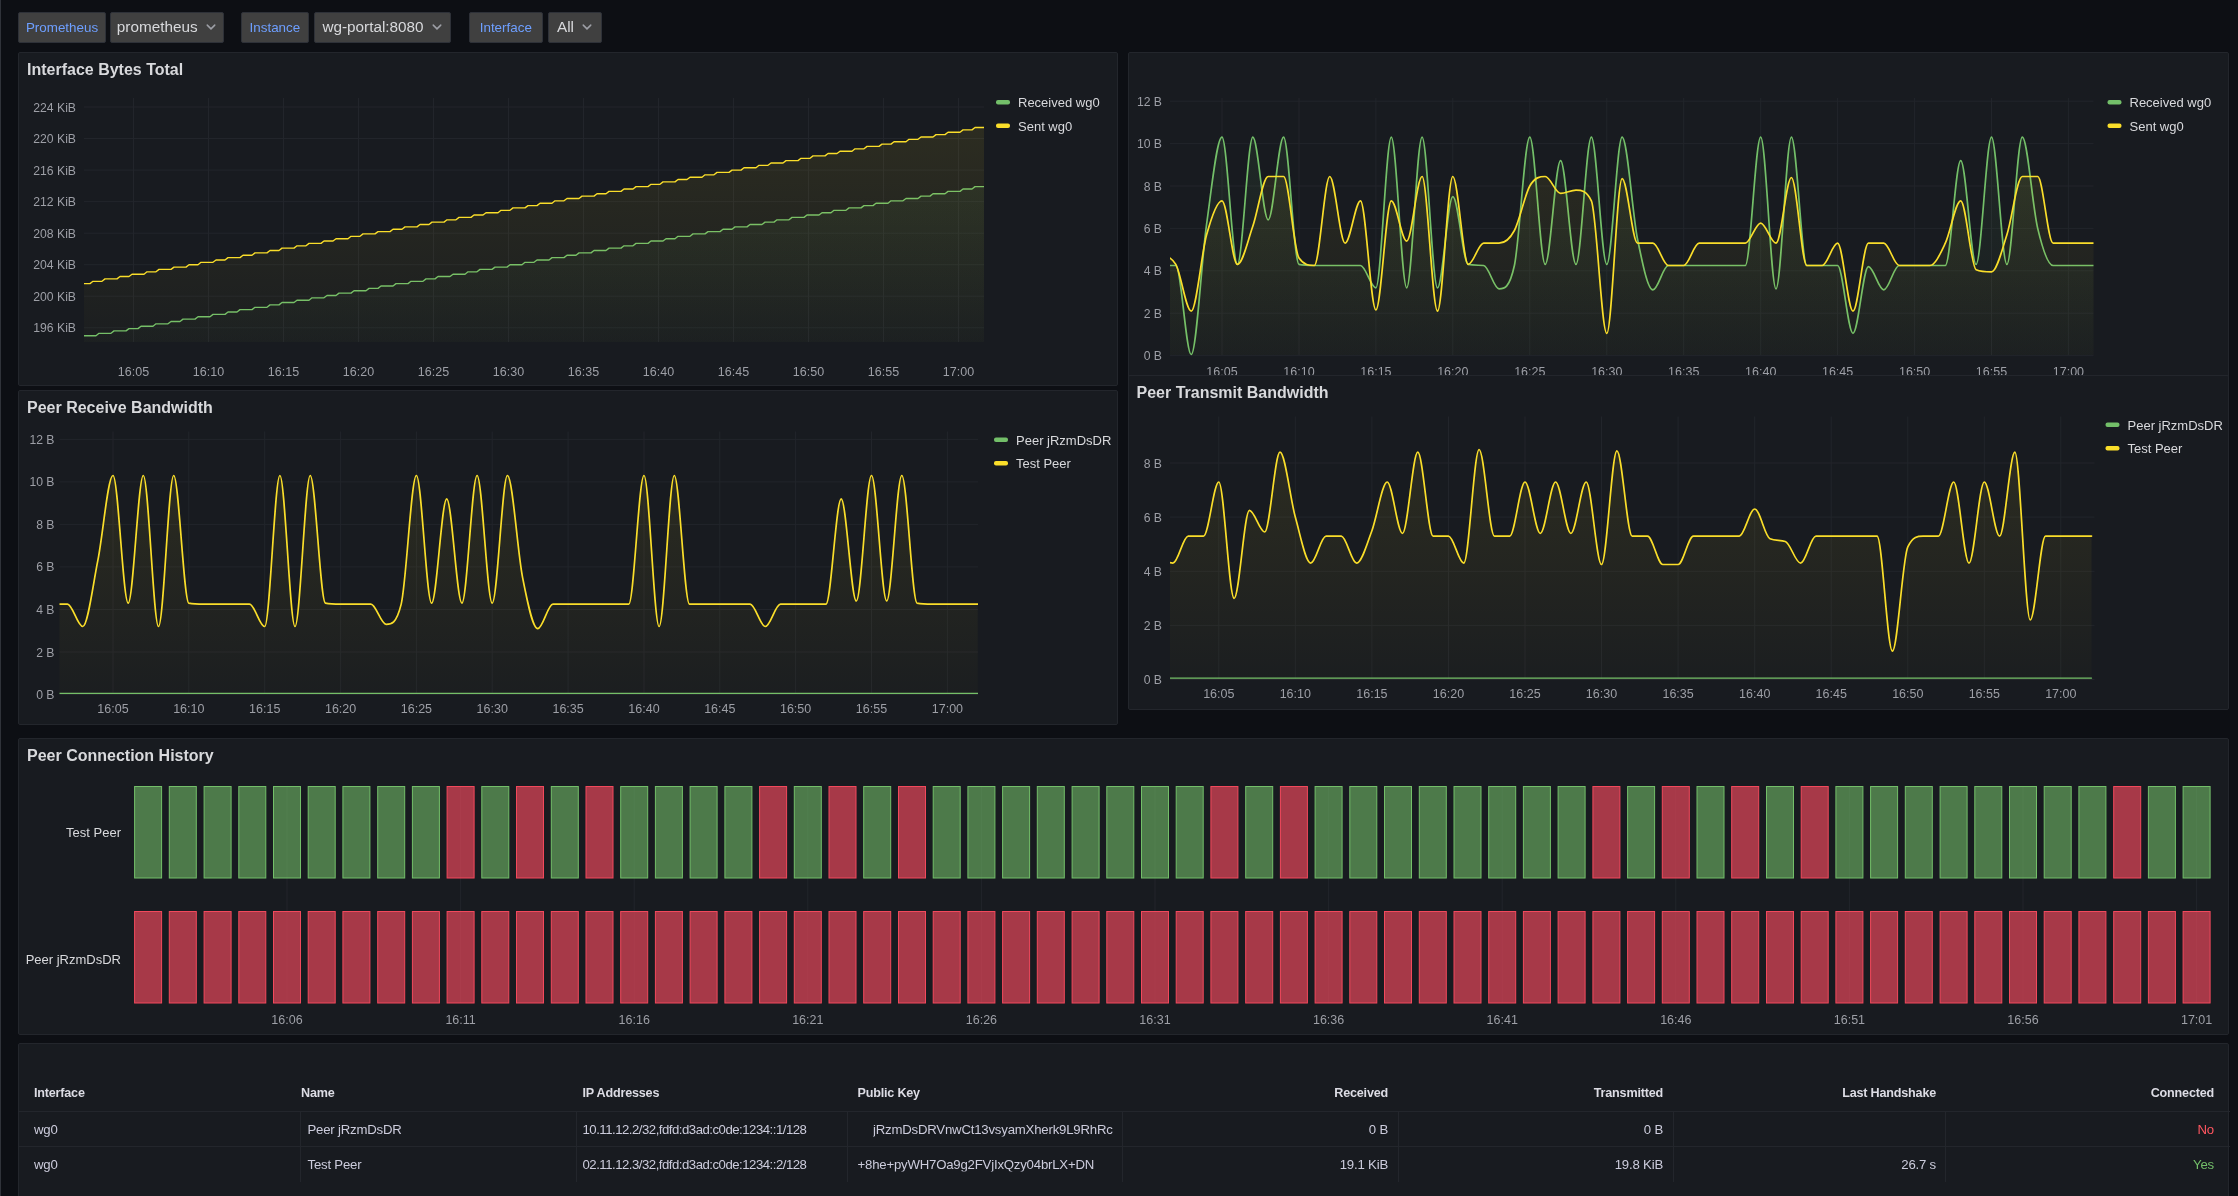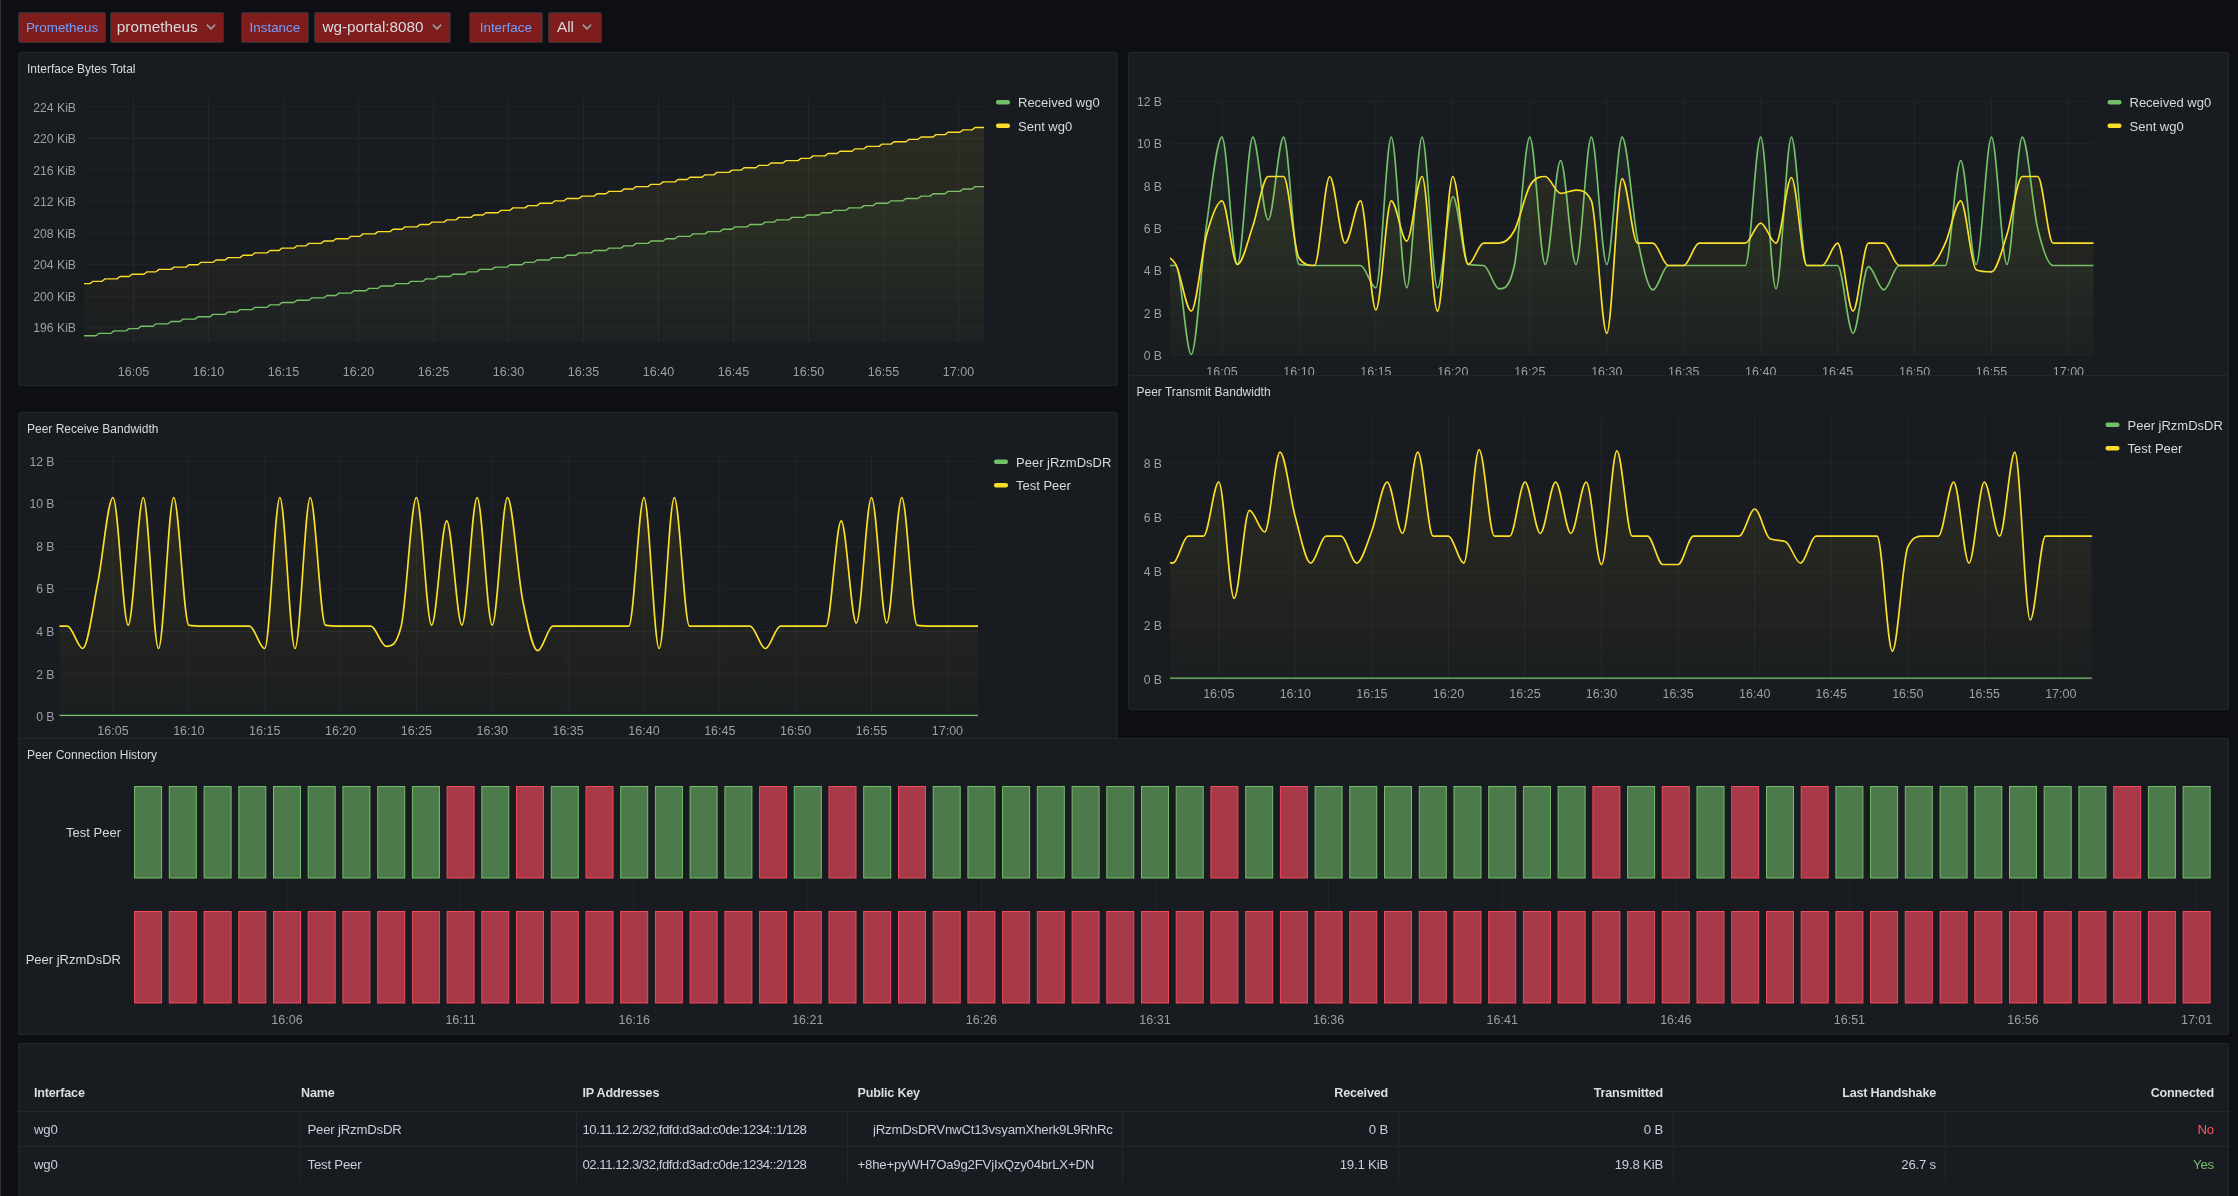--- a/index.html
+++ b/index.html
@@ -1,21 +1,21 @@
 <!DOCTYPE html>
 <html><head><meta charset="utf-8"><style>
 * { margin:0; padding:0; box-sizing:border-box; }
 html,body { width:2238px; height:1196px; background:#0d0f14; overflow:hidden; }
 body { font-family:"Liberation Sans", sans-serif; border-left:1px solid #30333a; }
 .panel { position:absolute; background:#181b20; border:1px solid #23262c; border-radius:2px; }
 .ptitle { position:absolute; left:0; right:0; top:3px; height:27px; line-height:27px;
-  padding-left:8px; font-size:12px; font-weight:400; color:#d8d9dc;
+  padding-left:8px; font-size:16px; font-weight:700; color:#d8d9dc;
   white-space:nowrap; }
 .chip { position:absolute; top:12px; height:30.5px; border:1px solid #2e3138; border-radius:2px;
-  background:#7f1d1d; display:flex; align-items:center; justify-content:center; }
+  background:#404040; display:flex; align-items:center; justify-content:center; }
 .cl { color:#6e9fff; font-size:13.4px; font-weight:500; }
 .cv { color:#d8d9dc; font-size:15.3px; font-weight:500; }
 .trow { position:absolute; left:0; width:2211px; border-top:1px solid #23262c; }
 .thead { border-top:none; }
 .thead .tc { font-weight:700; font-size:12.6px; color:#dcdce4; }
 .tc { position:absolute; top:50%; transform:translateY(-50%); font-size:13.2px; color:#ccccdc;
   white-space:nowrap; letter-spacing:-0.2px; }
 .clip { overflow:hidden; }
 .vsep { position:absolute; top:0; bottom:0; width:1px; background:#23262c; }
 </style></head>
@@ -160,21 +160,21 @@
       <g clip-path="url(#g4c)">
         <path d="M31.4 201.9C36.6 205.0 41.7 202.4 46.8 211.4C52.0 220.5 57.1 258.1 62.2 258.1C67.3 258.1 72.5 200.1 77.6 181.8C82.7 163.4 87.9 147.8 93.0 147.8C98.1 147.8 103.3 211.4 108.4 211.4C113.5 211.4 118.7 187.9 123.8 173.3C128.9 158.6 134.0 123.5 139.2 123.5C144.3 123.5 149.4 123.5 154.6 123.5C159.7 123.5 164.8 197.7 170.0 205.1C175.1 212.5 180.2 212.5 185.3 212.5C190.5 212.5 195.6 123.5 200.7 123.5C205.9 123.5 211.0 190.2 216.1 190.2C221.2 190.2 226.4 147.8 231.5 147.8C236.6 147.8 241.8 257.0 246.9 257.0C252.0 257.0 257.2 147.8 262.3 147.8C267.4 147.8 272.6 188.1 277.7 188.1C282.8 188.1 287.9 123.5 293.1 123.5C298.2 123.5 303.3 258.1 308.5 258.1C313.6 258.1 318.7 123.5 323.8 123.5C329.0 123.5 334.1 211.4 339.2 211.4C344.4 211.4 349.5 190.2 354.6 190.2C359.8 190.2 364.9 190.2 370.0 190.2C375.2 190.2 380.3 187.1 385.4 177.5C390.5 168.0 395.7 142.0 400.8 133.0C405.9 124.0 411.1 123.5 416.2 123.5C421.3 123.5 426.4 140.4 431.6 140.4C436.7 140.4 441.8 137.2 447.0 137.2C452.1 137.2 457.2 137.2 462.4 147.8C467.5 158.4 472.6 280.3 477.8 280.3C482.9 280.3 488.0 125.6 493.1 125.6C498.3 125.6 503.4 190.2 508.5 190.2C513.7 190.2 518.8 190.2 523.9 190.2C529.1 190.2 534.2 212.5 539.3 212.5C544.4 212.5 549.6 212.5 554.7 212.5C559.8 212.5 565.0 190.2 570.1 190.2C575.2 190.2 580.4 190.2 585.5 190.2C590.6 190.2 595.7 190.2 600.9 190.2C606.0 190.2 611.1 190.2 616.3 190.2C621.4 190.2 626.5 170.1 631.7 170.1C636.8 170.1 641.9 190.2 647.0 190.2C652.2 190.2 657.3 124.5 662.4 124.5C667.6 124.5 672.7 212.5 677.8 212.5C683.0 212.5 688.1 212.5 693.2 212.5C698.3 212.5 703.5 190.2 708.6 190.2C713.7 190.2 718.9 258.1 724.0 258.1C729.1 258.1 734.3 190.2 739.4 190.2C744.5 190.2 749.6 190.2 754.8 190.2C759.9 190.2 765.0 212.5 770.2 212.5C775.3 212.5 780.4 212.5 785.6 212.5C790.7 212.5 795.8 212.5 800.9 212.5C806.1 212.5 811.2 201.0 816.3 190.2C821.5 179.5 826.6 147.8 831.7 147.8C836.9 147.8 842.0 214.6 847.1 216.7C852.2 218.9 857.4 218.9 862.5 218.9C867.6 218.9 872.8 197.7 877.9 181.8C883.0 165.9 888.1 123.5 893.3 123.5C898.4 123.5 903.5 123.5 908.7 123.5C913.8 123.5 918.9 190.2 924.1 190.2C929.2 190.2 934.3 190.2 939.4 190.2C944.6 190.2 949.7 190.2 954.8 190.2C960.0 190.2 965.1 190.2 970.2 190.2L970.2 302L31.4 302Z" fill="url(#g4)" stroke="none"></path>
         <path d="M31.4 201.9C36.6 205.0 41.7 202.4 46.8 211.4C52.0 220.5 57.1 258.1 62.2 258.1C67.3 258.1 72.5 200.1 77.6 181.8C82.7 163.4 87.9 147.8 93.0 147.8C98.1 147.8 103.3 211.4 108.4 211.4C113.5 211.4 118.7 187.9 123.8 173.3C128.9 158.6 134.0 123.5 139.2 123.5C144.3 123.5 149.4 123.5 154.6 123.5C159.7 123.5 164.8 197.7 170.0 205.1C175.1 212.5 180.2 212.5 185.3 212.5C190.5 212.5 195.6 123.5 200.7 123.5C205.9 123.5 211.0 190.2 216.1 190.2C221.2 190.2 226.4 147.8 231.5 147.8C236.6 147.8 241.8 257.0 246.9 257.0C252.0 257.0 257.2 147.8 262.3 147.8C267.4 147.8 272.6 188.1 277.7 188.1C282.8 188.1 287.9 123.5 293.1 123.5C298.2 123.5 303.3 258.1 308.5 258.1C313.6 258.1 318.7 123.5 323.8 123.5C329.0 123.5 334.1 211.4 339.2 211.4C344.4 211.4 349.5 190.2 354.6 190.2C359.8 190.2 364.9 190.2 370.0 190.2C375.2 190.2 380.3 187.1 385.4 177.5C390.5 168.0 395.7 142.0 400.8 133.0C405.9 124.0 411.1 123.5 416.2 123.5C421.3 123.5 426.4 140.4 431.6 140.4C436.7 140.4 441.8 137.2 447.0 137.2C452.1 137.2 457.2 137.2 462.4 147.8C467.5 158.4 472.6 280.3 477.8 280.3C482.9 280.3 488.0 125.6 493.1 125.6C498.3 125.6 503.4 190.2 508.5 190.2C513.7 190.2 518.8 190.2 523.9 190.2C529.1 190.2 534.2 212.5 539.3 212.5C544.4 212.5 549.6 212.5 554.7 212.5C559.8 212.5 565.0 190.2 570.1 190.2C575.2 190.2 580.4 190.2 585.5 190.2C590.6 190.2 595.7 190.2 600.9 190.2C606.0 190.2 611.1 190.2 616.3 190.2C621.4 190.2 626.5 170.1 631.7 170.1C636.8 170.1 641.9 190.2 647.0 190.2C652.2 190.2 657.3 124.5 662.4 124.5C667.6 124.5 672.7 212.5 677.8 212.5C683.0 212.5 688.1 212.5 693.2 212.5C698.3 212.5 703.5 190.2 708.6 190.2C713.7 190.2 718.9 258.1 724.0 258.1C729.1 258.1 734.3 190.2 739.4 190.2C744.5 190.2 749.6 190.2 754.8 190.2C759.9 190.2 765.0 212.5 770.2 212.5C775.3 212.5 780.4 212.5 785.6 212.5C790.7 212.5 795.8 212.5 800.9 212.5C806.1 212.5 811.2 201.0 816.3 190.2C821.5 179.5 826.6 147.8 831.7 147.8C836.9 147.8 842.0 214.6 847.1 216.7C852.2 218.9 857.4 218.9 862.5 218.9C867.6 218.9 872.8 197.7 877.9 181.8C883.0 165.9 888.1 123.5 893.3 123.5C898.4 123.5 903.5 123.5 908.7 123.5C913.8 123.5 918.9 190.2 924.1 190.2C929.2 190.2 934.3 190.2 939.4 190.2C944.6 190.2 949.7 190.2 954.8 190.2C960.0 190.2 965.1 190.2 970.2 190.2" fill="none" stroke="#fade2a" stroke-width="1.7" stroke-linejoin="round" stroke-linecap="round"></path>
       </g>
       <rect x="978.5" y="47.0" width="14" height="4.5" rx="2" fill="#73bf69"></rect>
       <text x="1000.5" y="54.2" font-size="13" fill="#d8d9dc" font-family="&quot;Liberation Sans&quot;, sans-serif">Received wg0</text>
       <rect x="978.5" y="70.5" width="14" height="4.5" rx="2" fill="#fade2a"></rect>
       <text x="1000.5" y="77.7" font-size="13" fill="#d8d9dc" font-family="&quot;Liberation Sans&quot;, sans-serif">Sent wg0</text>
     </svg>
   </div>
-<div class="panel" style="left:18px;top:412px;width:1100px;height:335px">
+<div class="panel" style="left:18px;top:390px;width:1100px;height:335px">
     <div class="ptitle">Peer Receive Bandwidth</div>
     <svg width="1100" height="335" viewBox="0 0 1100 335" style="position:absolute;left:0;top:0">
       <line x1="40.5" y1="303.5" x2="959" y2="303.5" stroke="#22252b" stroke-width="1"></line>
       <text x="35.5" y="308.0" text-anchor="end" font-size="12.2" fill="#9d9fa6" font-family="&quot;Liberation Sans&quot;, sans-serif">0 B</text>
       <line x1="40.5" y1="261.0" x2="959" y2="261.0" stroke="#22252b" stroke-width="1"></line>
       <text x="35.5" y="265.5" text-anchor="end" font-size="12.2" fill="#9d9fa6" font-family="&quot;Liberation Sans&quot;, sans-serif">2 B</text>
       <line x1="40.5" y1="218.5" x2="959" y2="218.5" stroke="#22252b" stroke-width="1"></line>
       <text x="35.5" y="223.0" text-anchor="end" font-size="12.2" fill="#9d9fa6" font-family="&quot;Liberation Sans&quot;, sans-serif">4 B</text>
       <line x1="40.5" y1="175.9" x2="959" y2="175.9" stroke="#22252b" stroke-width="1"></line>
       <text x="35.5" y="180.4" text-anchor="end" font-size="12.2" fill="#9d9fa6" font-family="&quot;Liberation Sans&quot;, sans-serif">6 B</text>

